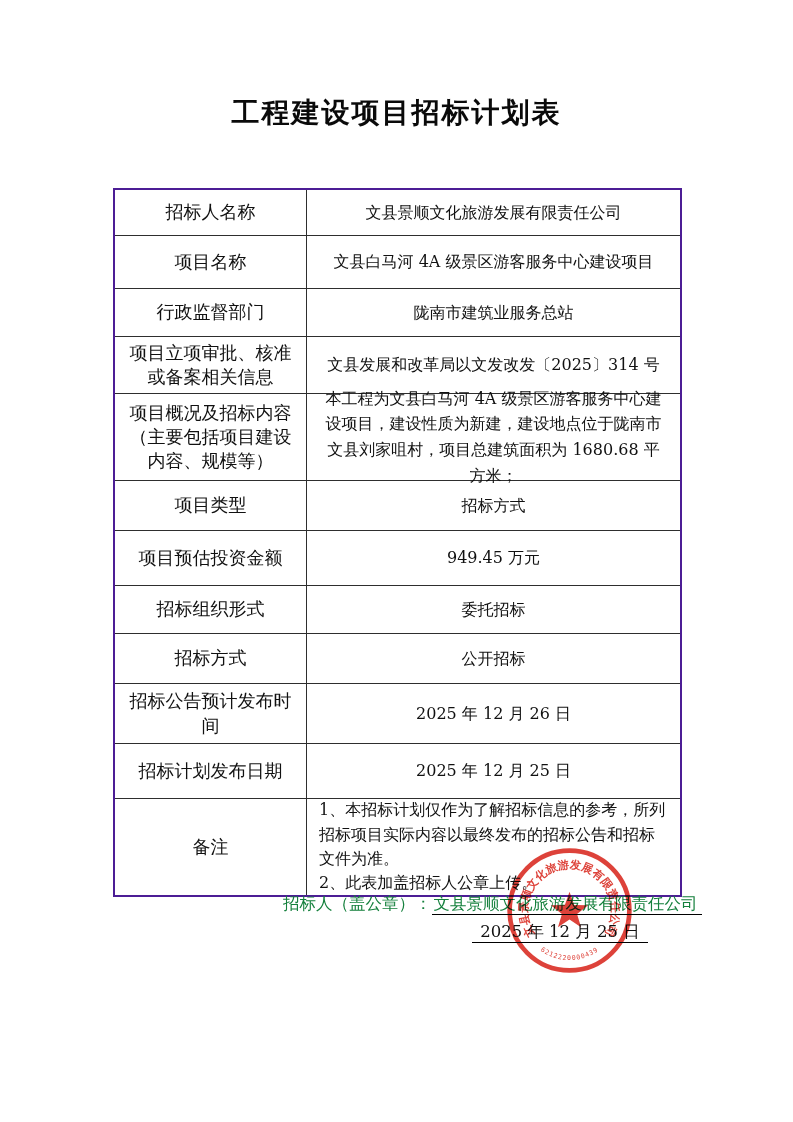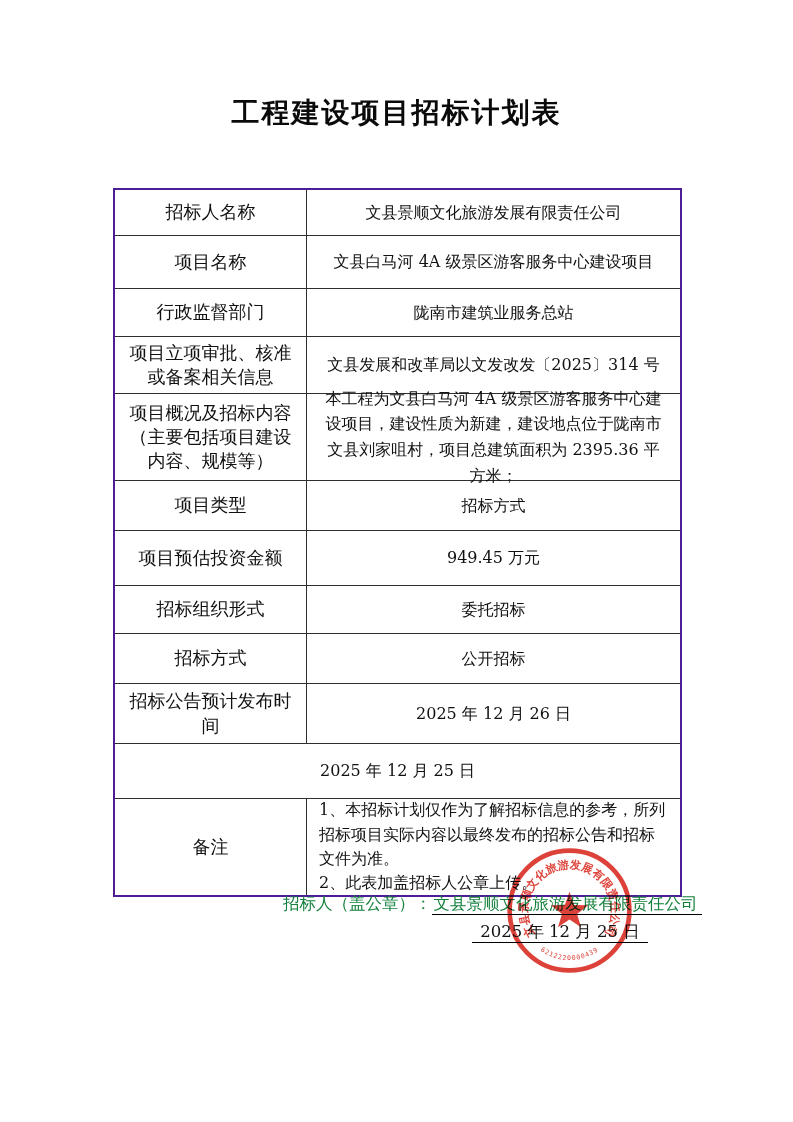--- a/index.html
+++ b/index.html
@@ -123,21 +123,21 @@
     <div class="trow r2">
       <div class="cell-label">行政监督部门</div>
       <div class="cell-value">陇南市建筑业服务总站</div>
     </div>
     <div class="trow r3">
       <div class="cell-label">项目立项审批、核准或备案相关信息</div>
       <div class="cell-value">文县发展和改革局以文发改发〔2025〕314 号</div>
     </div>
     <div class="trow r4">
       <div class="cell-label">项目概况及招标内容（主要包括项目建设内容、规模等）</div>
-      <div class="cell-value">本工程为文县白马河 4A 级景区游客服务中心建设项目，建设性质为新建，建设地点位于陇南市文县刘家咀村，项目总建筑面积为 2395.36 平方米；</div>
+      <div class="cell-value">本工程为文县白马河 4A 级景区游客服务中心建设项目，建设性质为新建，建设地点位于陇南市文县刘家咀村，项目总建筑面积为 1680.68 平方米；</div>
     </div>
     <div class="trow r5">
       <div class="cell-label">项目类型</div>
       <div class="cell-value">招标方式</div>
     </div>
     <div class="trow r6">
       <div class="cell-label">项目预估投资金额</div>
       <div class="cell-value">949.45 万元</div>
     </div>
     <div class="trow r7">
@@ -146,20 +146,21 @@
     </div>
     <div class="trow r8">
       <div class="cell-label">招标方式</div>
       <div class="cell-value">公开招标</div>
     </div>
     <div class="trow r9">
       <div class="cell-label">招标公告预计发布时间</div>
       <div class="cell-value">2025 年 12 月 26 日</div>
     </div>
     <div class="trow r10">
+      <div class="cell-label">招标计划发布日期</div>
       <div class="cell-value">2025 年 12 月 25 日</div>
     </div>
     <div class="trow r11 remarks">
       <div class="cell-label">备注</div>
       <div class="cell-value">1、本招标计划仅作为了解招标信息的参考，所列招标项目实际内容以最终发布的招标公告和招标文件为准。
 2、此表加盖招标人公章上传。</div>
     </div>
   </div>
 
   <div class="sig-line1"><span>招标人（盖公章）：</span><span class="sig-company">文县景顺文化旅游发展有限责任公司</span></div>

